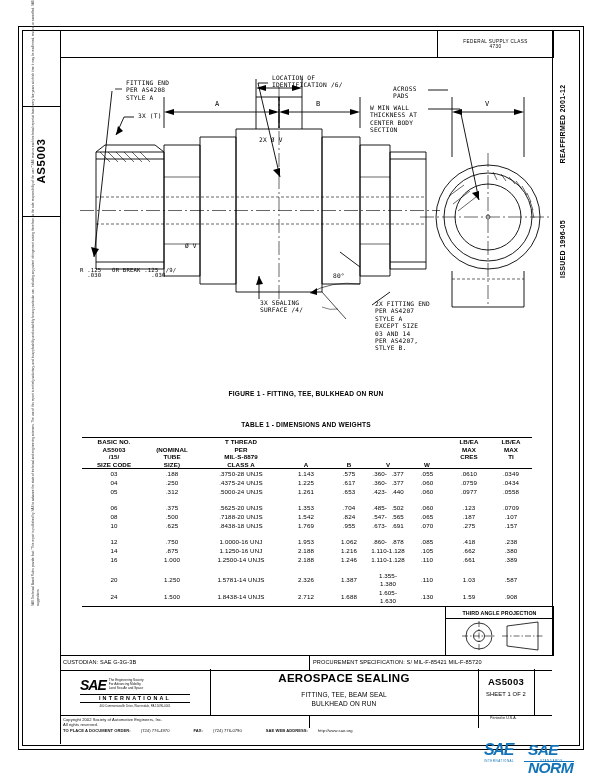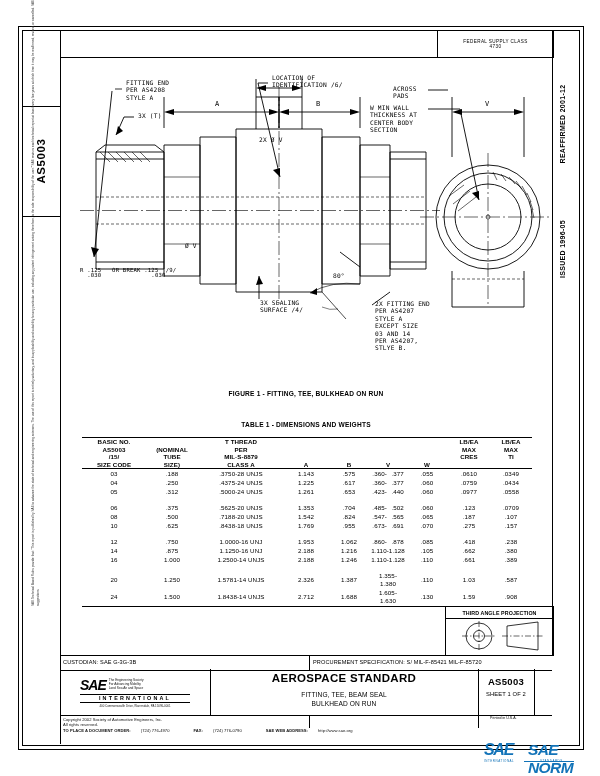--- a/index.html
+++ b/index.html
@@ -513,21 +513,21 @@
           <span class="sae-tag" style="white-space:pre-line;padding-top:2px;">The Engineering Society
 For Advancing Mobility
 Land Sea Air and Space</span>
         </div>
         <div class="sae-intl">INTERNATIONAL</div>
         <div class="sae-addr">400 Commonwealth Drive, Warrendale, PA  15096-0001</div>
       </div>
     </div>
 
     <div class="tb-mid">
-      <div class="tb-as-title">AEROSPACE STANDARD</div>
+      <div class="tb-as-title">AEROSPACE SEALING</div>
       <div class="tb-as-sub">
         <div>FITTING, TEE, BEAM SEAL</div>
         <div>BULKHEAD ON RUN</div>
       </div>
     </div>
 
     <div class="tb-right">
       <div class="tb-docno">AS5003</div>
       <div class="tb-sheet">SHEET 1 OF 2</div>
     </div>

